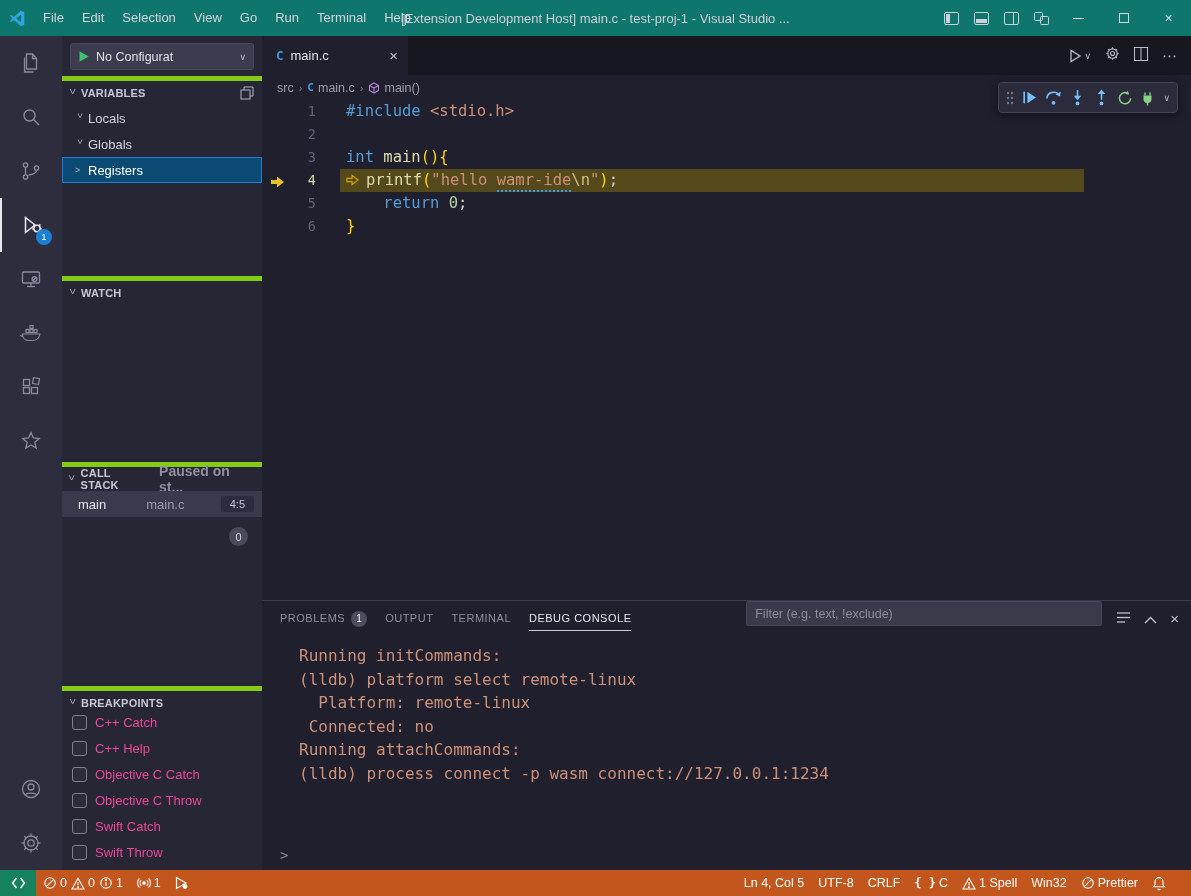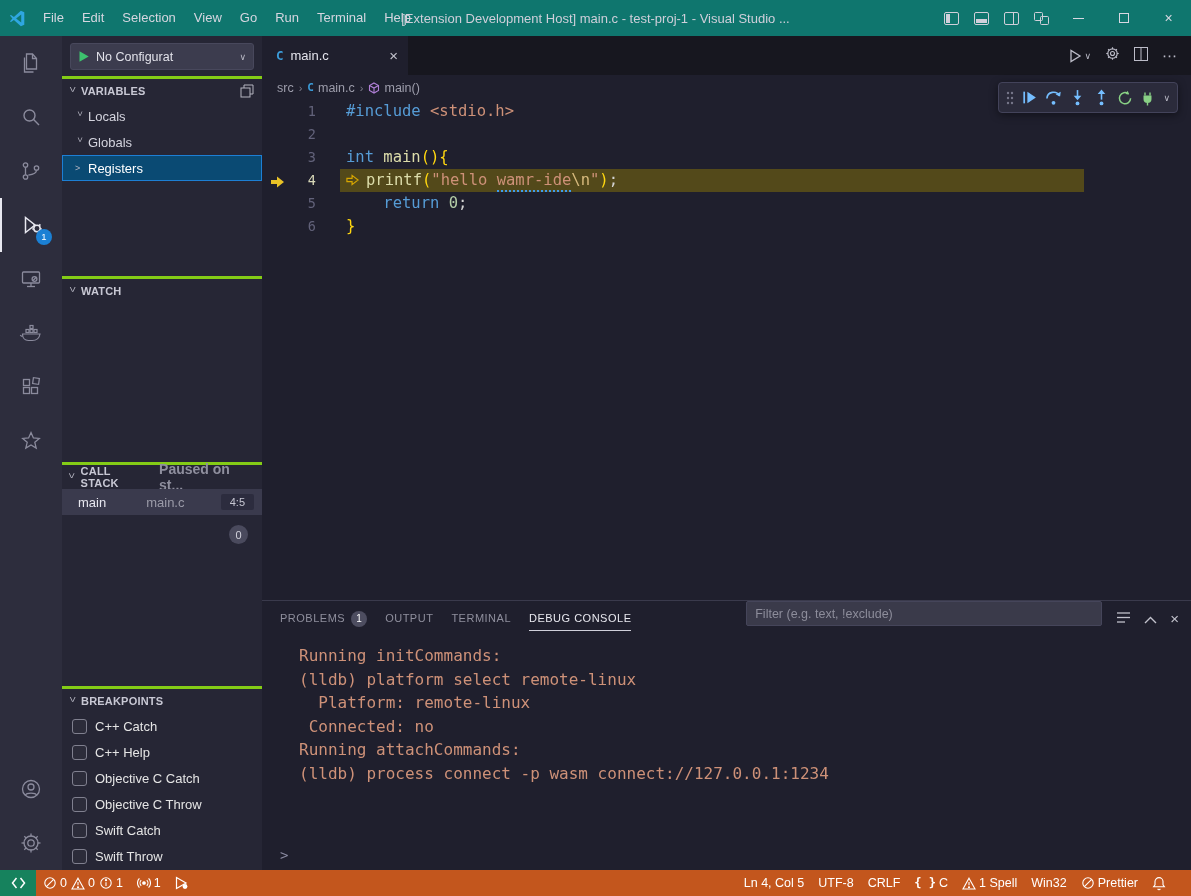--- a/index.html
+++ b/index.html
@@ -26,37 +26,37 @@
   .act-badge { position:absolute; right:10px; bottom:7px; min-width:16px; height:16px; border-radius:9px;
     font-size:9.5px; line-height:16px; text-align:center; color:#fff; padding:0 3px; }
   .act-bottom { margin-top:auto; }
 
   
   .sidebar { position:absolute; left:62px; top:36px; width:200px; height:834px; background:#262635; font-size:13px; }
   .launch { margin:7px 8px 6px 8px; height:27px; background:#3c3c4e; border:1px solid #48485c; border-radius:3px;
     display:flex; align-items:center; padding:0 7px; gap:6px; color:#e2e2ea; }
   .launch .lbl { flex:1; font-size:12.5px; white-space:nowrap; overflow:hidden; }
   .chevtxt { font-size:9px; color:#bcbcc8; }
-  .section { border-top:3px solid #84cc16; }
+  .section { border-top:5px solid #84cc16; }
   .sec-head { height:24px; display:flex; align-items:center; gap:4px; padding:0 8px 0 5px;
     font-size:11px; font-weight:bold; color:#c8c8d4; letter-spacing:.2px; }
   .sec-head .sub { font-size:14px; font-weight:bold; color:#8f8f9e; margin-left:6px; letter-spacing:0; }
   .chev { display:inline-block; width:10px; font-size:10px; color:#b8b8c4; font-weight:normal; transform:rotate(90deg); }
   .chev.closed { transform:none; }
   .sec-head .head-ic { margin-left:auto; color:#b4b4c0; display:flex; }
   .tree-row { height:26px; display:flex; align-items:center; padding-left:13px; gap:3px; color:#d4d4de; }
   .tree-row .chev { font-size:9px; }
   .tree-row.selected { background:#0a4a73; outline:1px solid #1d7fd4; outline-offset:-1px; color:#fff; }
   .frame-row { height:26px; background:#3a3a4d; display:flex; align-items:center; padding:0 8px 0 16px; }
   .frame-row .fname { color:#e6e6ee; }
   .frame-row .ffile { color:#9b9ba8; margin-left:40px; }
   .frame-badge { margin-left:auto; background:#2c2c3e; color:#c7c7d2; font-size:11px; padding:2px 9px; border-radius:2px; }
   .zero-badge { position:absolute; right:14px; margin-top:10px; width:19px; height:19px; border-radius:50%;
     background:#4a4a5d; color:#d2d2dc; font-size:11px; display:flex; align-items:center; justify-content:center; }
-  .bp-row { height:26px; display:flex; align-items:center; padding-left:10px; gap:8px; color:#e5e5e5; }
+  .bp-row { height:26px; display:flex; padding-left:10px; gap:8px; color:#ec4899; }
   .bp-check { width:15px; height:15px; border:1px solid #80808f; border-radius:3px; background:#2c2c3a; }
   .sec-body { position:relative; }
   .sect-vars { height:200px; } .sect-watch { height:186px; } .sect-stack { height:224px; } .sect-bp { height:184px; }
 
   
   .editor-area { position:absolute; left:262px; top:36px; width:929px; height:564px; background:#1f1f2d; }
   .tabbar { height:39px; background:#17171f; display:flex; align-items:stretch; }
   .tab { width:146px; background:#1f1f2d; display:flex; align-items:center; gap:7px; padding:0 10px 0 14px;
     font-size:13px; color:#e4e4ec; }
   .c-badge { color:#3b9bd8; font-weight:bold; font-size:12.5px; font-family:"DejaVu Sans Mono",monospace; }

